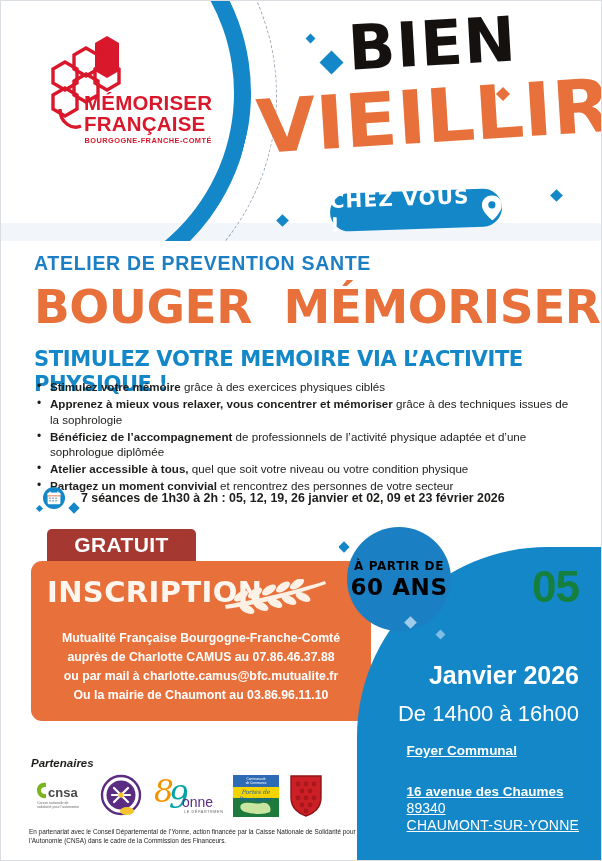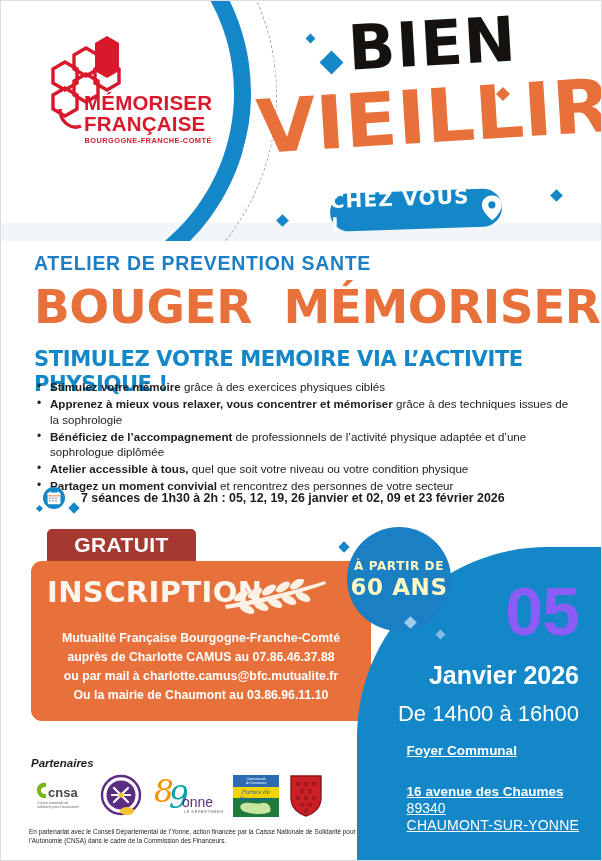--- a/index.html
+++ b/index.html
@@ -195,29 +195,29 @@
     width:460px; height:420px;
     background:#1387c8;
     border-radius:190px 0 0 0;
   }
   .age-badge {
     position:absolute; left:8px; top:6px;
     width:104px; height:104px; border-radius:50%;
     background:#1b7fc4;
     display:flex; flex-direction:column;
     align-items:center; justify-content:center;
-    color:#fef9c3;
+    color:#000000;
     font-family:"DejaVu Sans", sans-serif;
   }
   .age-badge .t1 { font-size:12px; font-weight:bold; letter-spacing:0.6px; }
   .age-badge .t2 { font-size:23px; font-weight:bold; letter-spacing:0.6px; margin-top:1px; }
 
   .day-num {
-    position:absolute; right:22px; top:56px;
-    color:#8b5cf6; font-size:68px; font-weight:bold;
+    position:absolute; right:22px; top:44px;
+    color:#15803d; font-size:44px; font-weight:bold;
     letter-spacing:-1px; line-height:1;
   }
   .month {
     position:absolute; right:22px; top:140px;
     color:#fff; font-size:25px; font-weight:bold;
   }
   .hours {
     position:absolute; right:22px; top:180px;
     color:#fff; font-size:22px;
   }

